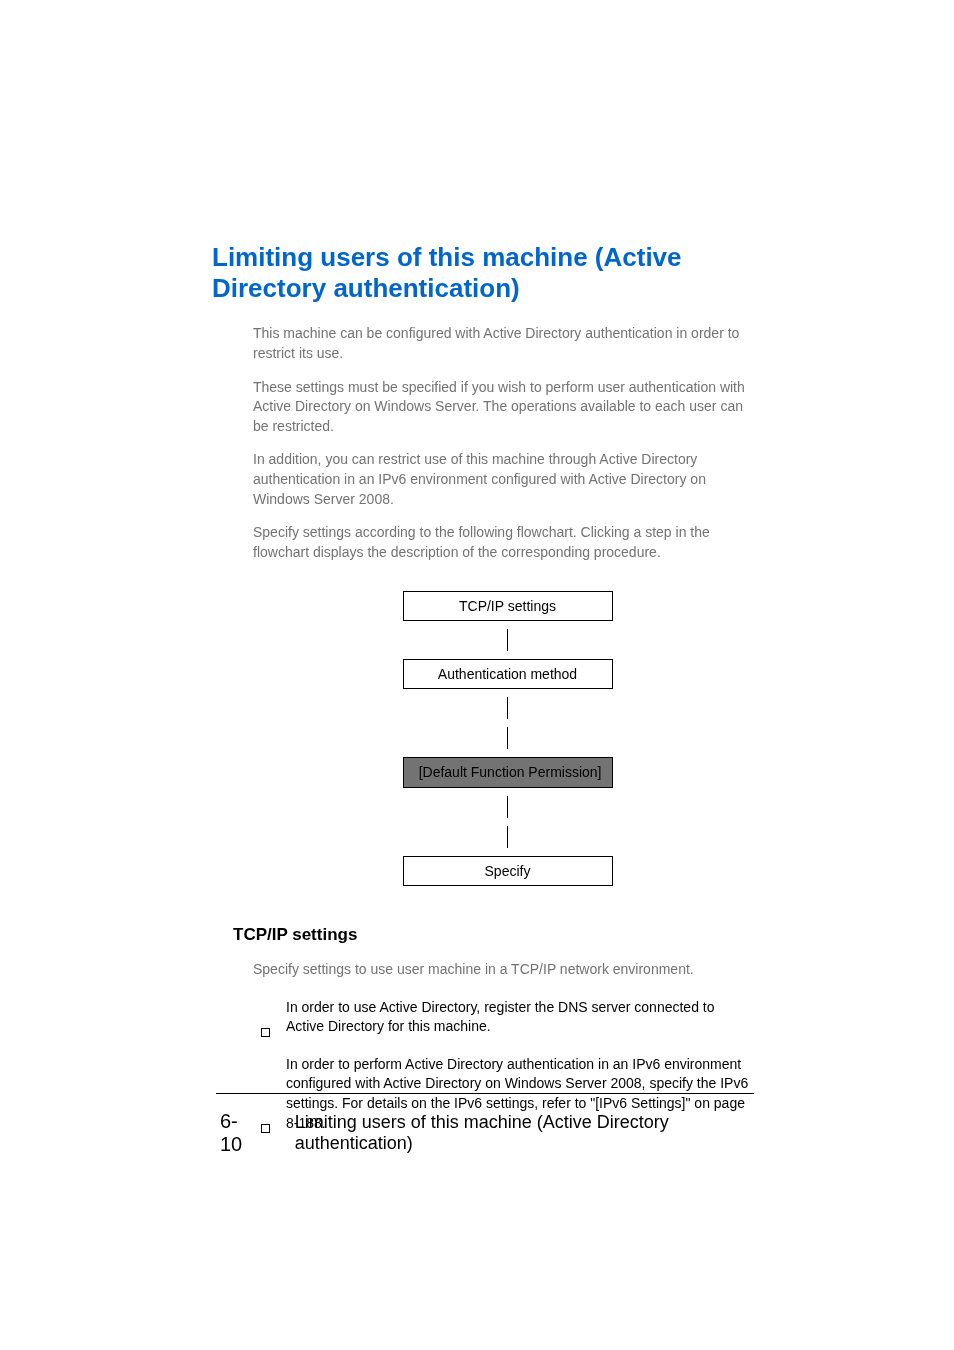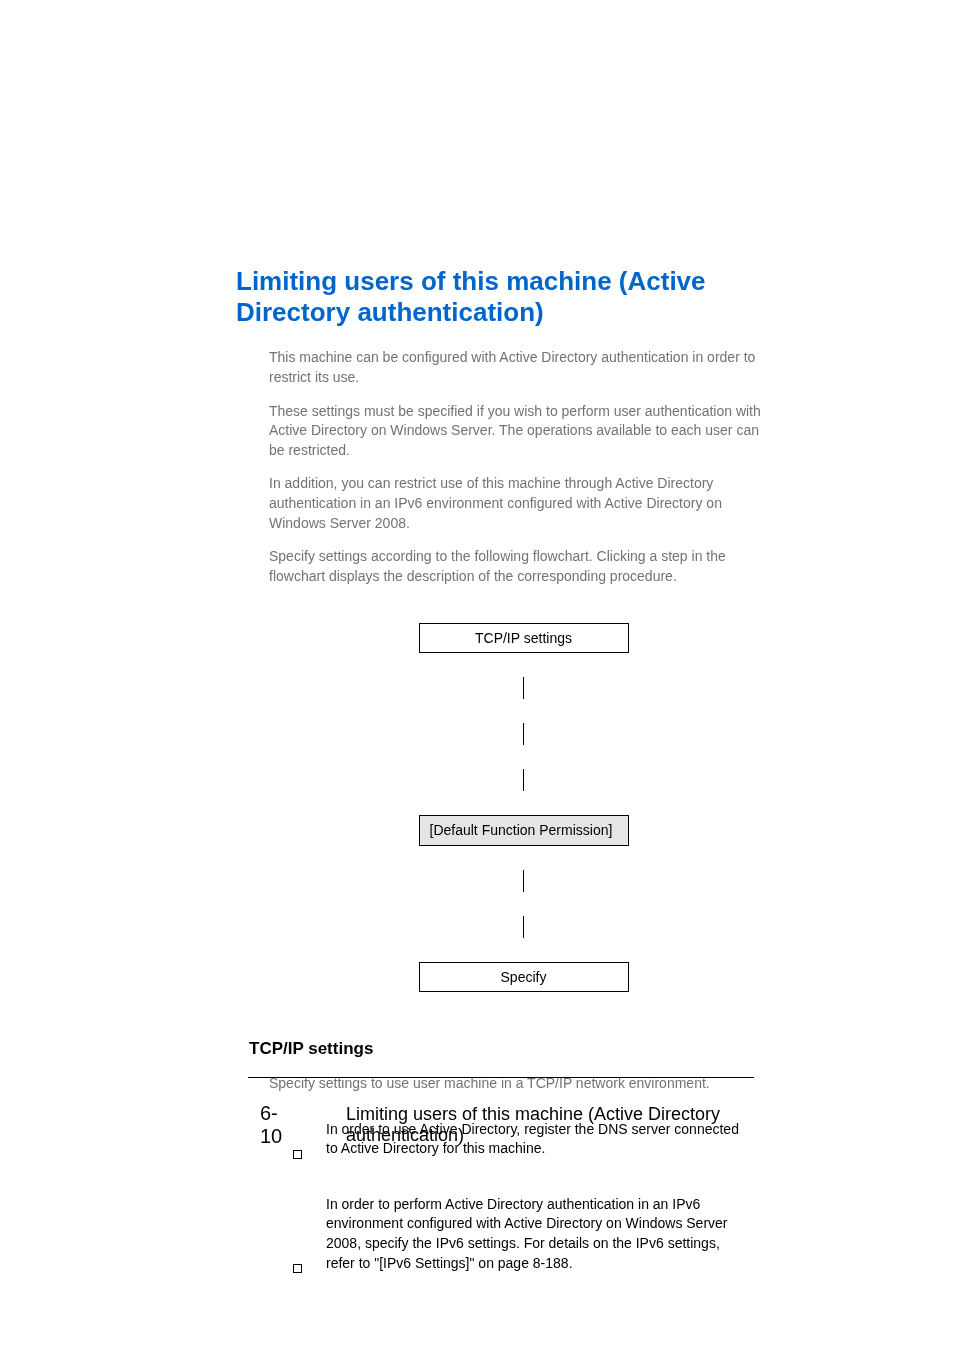--- a/index.html
+++ b/index.html
@@ -1,16 +1,16 @@
 <!DOCTYPE html>
 <html><head>
   <meta charset="utf-8">
   <style>
     * {
-      margin: 12px;
+      margin: 4px;
       padding: 0;
       box-sizing: border-box;
     }
     body {
       width: 954px;
       height: 1350px;
       background: #ffffff;
       font-family: Arial, Helvetica, sans-serif;
       position: relative;
       padding: 230px 200px 0 200px;
@@ -42,24 +42,24 @@
       padding: 6px 10px;
       text-align: center;
       font-size: 14px;
       color: #000000;
       background: #ffffff;
     }
     .flow-box-tall {
       border: 1px solid #000000;
       width: 210px;
       padding: 6px 10px;
-      text-align: left;
+      text-align: right;
       font-size: 14px;
       color: #000000;
-      background: #e5e5e5;
+      background: #737373;
       line-height: 1.2;
     }
     .flow-line {
       width: 1px;
       height: 22px;
       background: #000000;
     }
     .sub-heading {
       font-size: 17px;
       font-weight: bold;
@@ -116,20 +116,21 @@
 <h1 class="main-heading">Limiting users of this machine (Active Directory authentication)</h1>
 
 <p class="body-text">This machine can be configured with Active Directory authentication in order to restrict its use.</p>
 <p class="body-text">These settings must be specified if you wish to perform user authentication with Active Directory on Windows Server. The operations available to each user can be restricted.</p>
 <p class="body-text">In addition, you can restrict use of this machine through Active Directory authentication in an IPv6 environment configured with Active Directory on Windows Server 2008.</p>
 <p class="body-text">Specify settings according to the following flowchart. Clicking a step in the flowchart displays the description of the corresponding procedure.</p>
 
 <div class="flowchart">
   <div class="flow-box">TCP/IP settings</div>
   <div class="flow-line"></div>
+  <div class="flow-box">Authentication method</div>
   <div class="flow-line"></div>
   <div class="flow-line"></div>
   <div class="flow-box-tall">[Default Function Permission]</div>
   <div class="flow-line"></div>
   <div class="flow-line"></div>
   <div class="flow-box">Specify</div>
 </div>
 
 <h2 class="sub-heading">TCP/IP settings</h2>
 <p class="body-text">Specify settings to use user machine in a TCP/IP network environment.</p>

